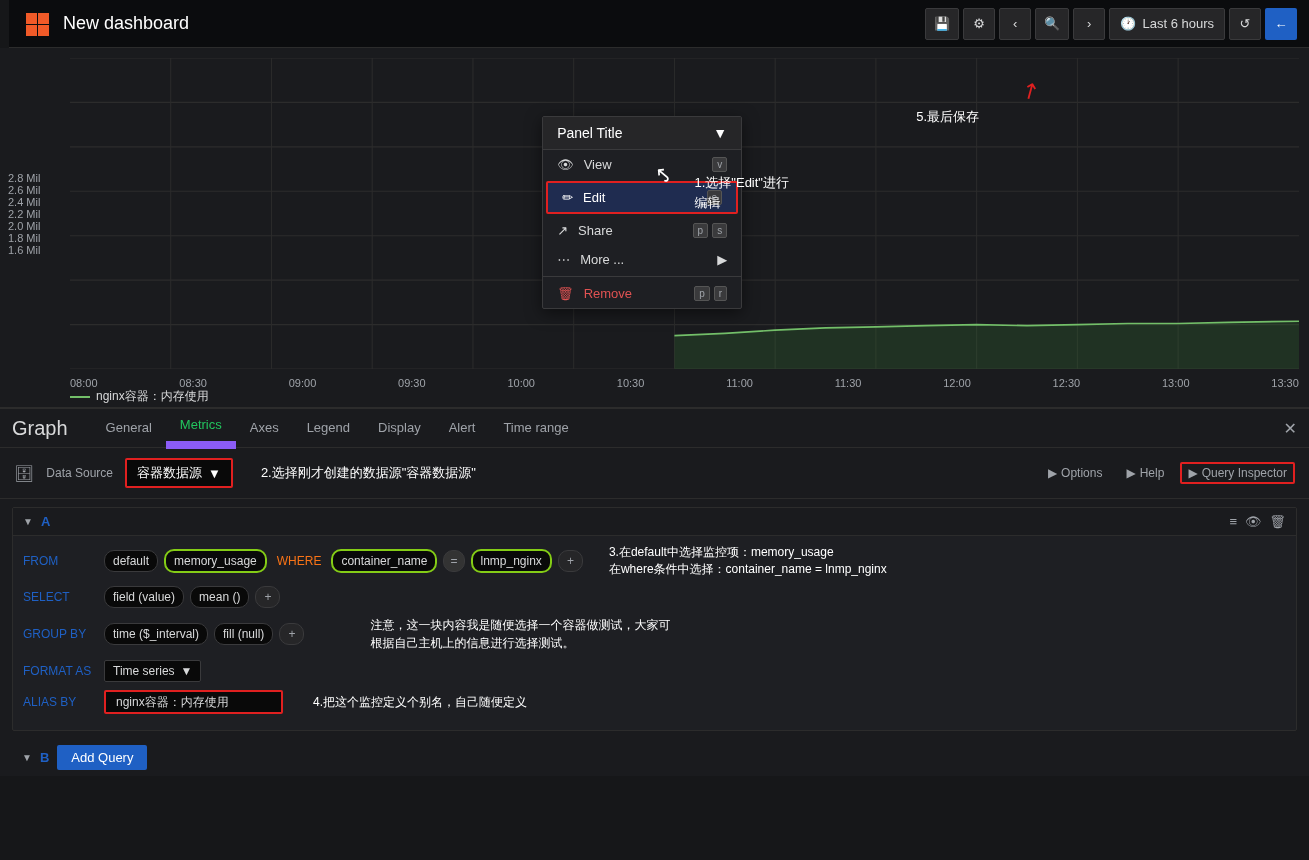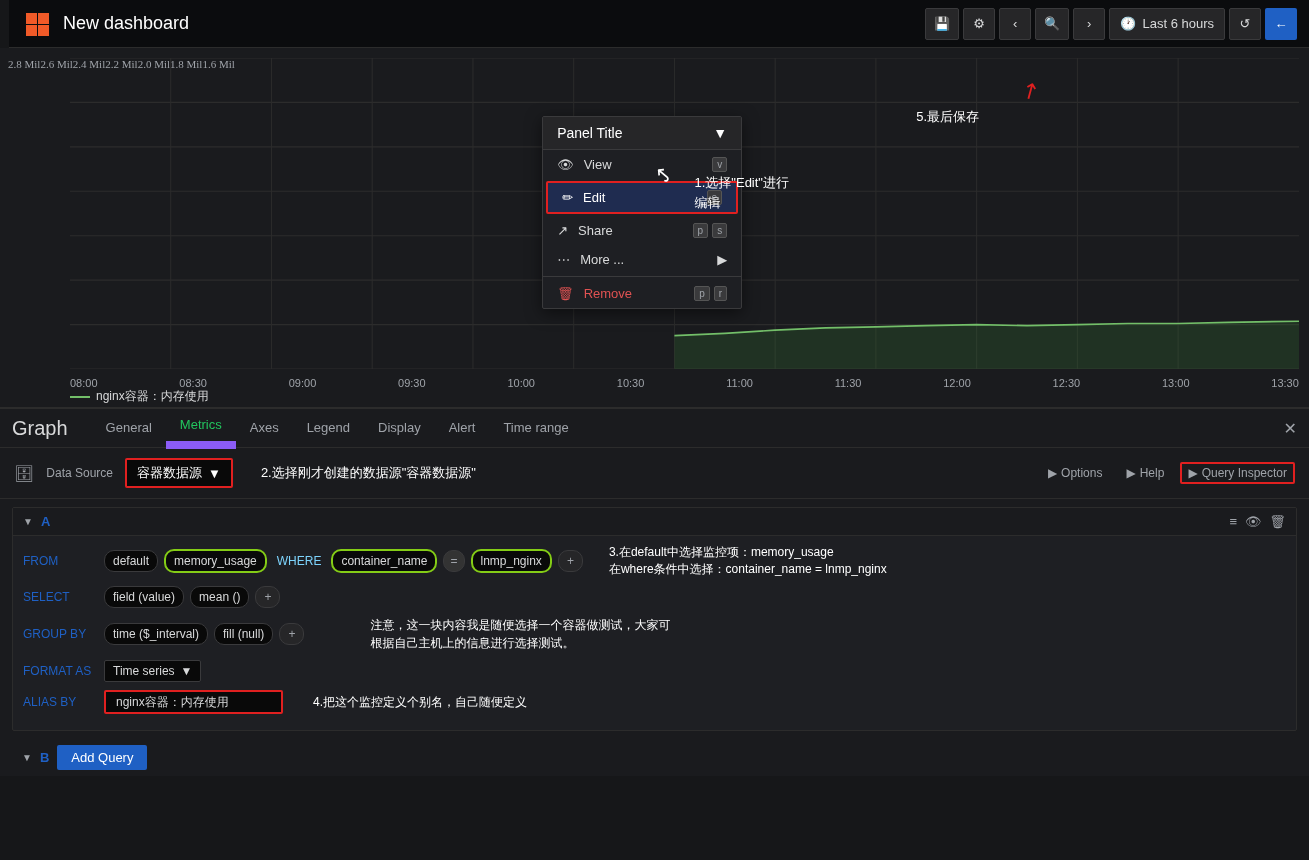--- a/index.html
+++ b/index.html
@@ -56,21 +56,21 @@
     .collapse-arrow { color: #9fa3a9; font-size: 10px; cursor: pointer; }
     .query-row-body { padding: 8px 10px; }
 
     
     .qline { display: flex; align-items: center; margin-bottom: 8px; gap: 6px; flex-wrap: wrap; }
     .qlabel { color: #1f60c4; font-size: 12px; min-width: 75px; }
     .qchip { background: #090909; border: 1px solid #3a3a3c; color: #d8d9da; padding: 3px 8px; border-radius: 10px; font-size: 12px; cursor: pointer; }
     .qchip.highlighted { border: 2px solid #84cc16; }
     .qchip.operator { background: #333; color: #9fa3a9; padding: 3px 6px; }
     .qchip.add { background: #262628; color: #9fa3a9; border: 1px solid #3a3a3c; padding: 3px 8px; cursor: pointer; }
-    .qchip.keyword { color: #7dd3fc; background: transparent; border: none; padding: 3px 4px; }
+    .qchip.keyword { color: #f97316; background: transparent; border: none; padding: 3px 4px; }
 
     
     .format-select { background: #090909; border: 1px solid #3a3a3c; color: #d8d9da; padding: 3px 8px; border-radius: 2px; font-size: 12px; display: flex; align-items: center; gap: 6px; cursor: pointer; }
     .alias-input { background: #090909; border: 1px solid #3a3a3c; color: #d8d9da; padding: 3px 10px; border-radius: 2px; font-size: 12px; min-width: 160px; }
     .alias-input.highlighted { border: 2px solid #e02020; }
 
     
     .add-query-row { display: flex; align-items: center; padding: 6px 10px; gap: 8px; margin: 4px 12px; }
     .add-query-btn { background: #1f60c4; color: #fff; border: none; padding: 5px 14px; border-radius: 2px; cursor: pointer; font-size: 13px; }
 
@@ -107,21 +107,21 @@
       <span>🕐</span>
       <span>Last 6 hours</span>
     </div>
     <button class="topbar-btn">↺</button>
     <div class="topbar-back">←</div>
   </div>
 </div>
 
 <div class="chart-area" style="position:relative;">
 
-  <div style="position:absolute; left:8px; top:10px; bottom:38px; display:flex; flex-direction:row; justify-content:center; z-index:2;font-family:Liberation Serif, serif;">
+  <div style="position:absolute; left:8px; top:10px; bottom:38px; display:flex; flex-direction:column; justify-content:center; z-index:2;">
     <span class="y-label">2.8 Mil</span>
     <span class="y-label">2.6 Mil</span>
     <span class="y-label">2.4 Mil</span>
     <span class="y-label">2.2 Mil</span>
     <span class="y-label">2.0 Mil</span>
     <span class="y-label">1.8 Mil</span>
     <span class="y-label">1.6 Mil</span>
   </div>
 
   <svg style="position:absolute; left:70px; top:10px; right:10px; bottom:38px; width:calc(100% - 80px); height:calc(100% - 48px);" preserveAspectRatio="none" viewBox="0 0 1220 280">

